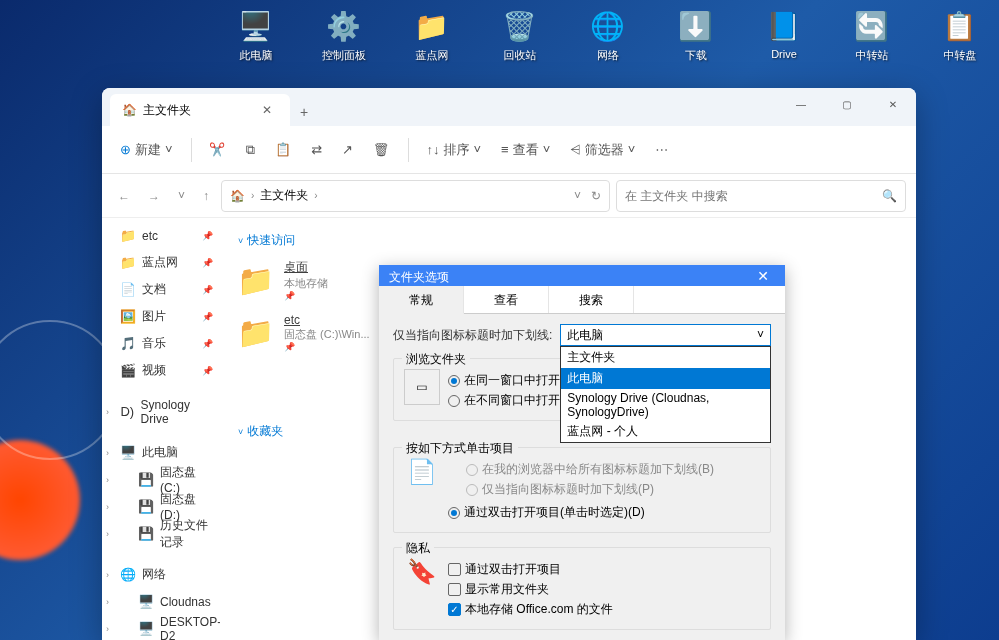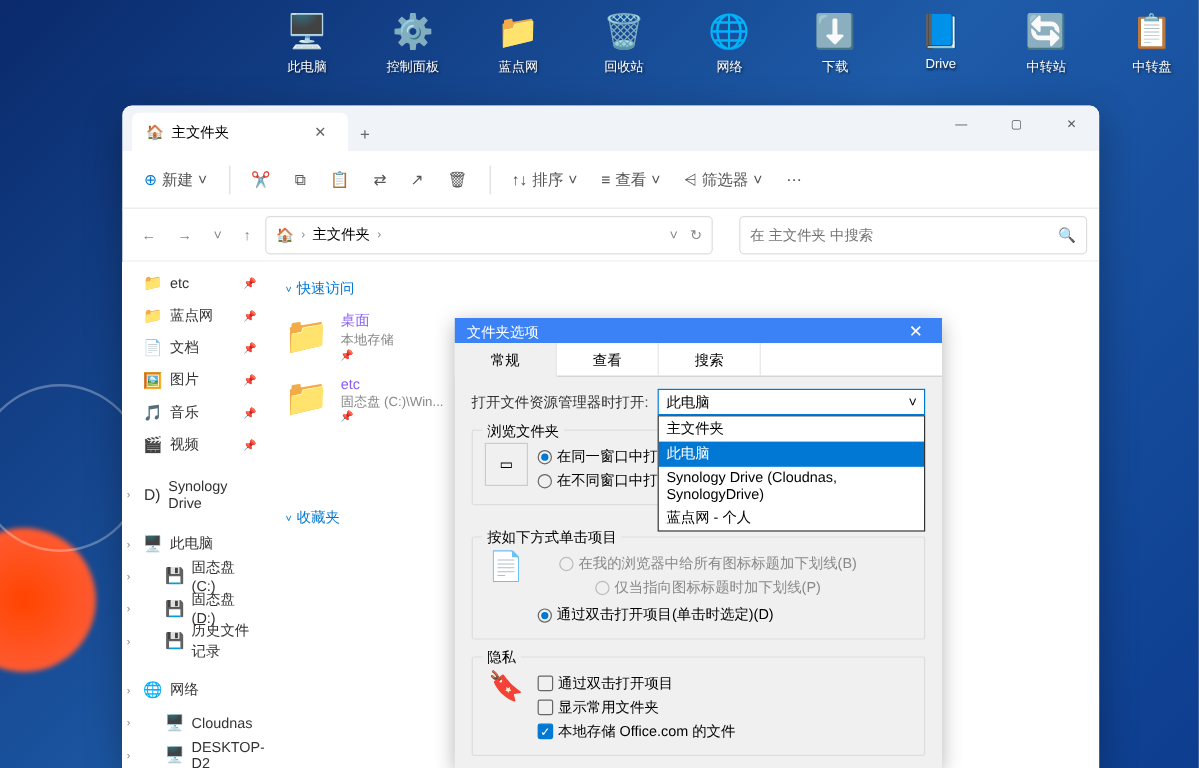--- a/index.html
+++ b/index.html
@@ -16,58 +16,58 @@
 .window-controls { position: absolute; top: 0; right: 0; display: flex; }
 .window-controls .wc { width: 46px; height: 32px; display: flex; align-items: center; justify-content: center; color: #555; font-size: 10px; }
 .toolbar { height: 48px; background: #fff; border-bottom: 1px solid #e5e5e5; display: flex; align-items: center; padding: 0 10px; gap: 4px; }
 .tb-btn { padding: 6px 8px; color: #555; display: flex; align-items: center; gap: 4px; font-size: 13px; border-radius: 4px; }
 .tb-sep { width: 1px; height: 24px; background: #ddd; margin: 0 6px; }
 .navbar { height: 44px; background: #fff; display: flex; align-items: center; padding: 0 10px; gap: 6px; border-bottom: 1px solid #eee; }
 .nav-arrows { display: flex; gap: 6px; color: #888; }
 .nav-arrows .na { padding: 4px 6px; }
 .breadcrumb { flex: 1; height: 32px; border: 1px solid #ddd; border-radius: 4px; display: flex; align-items: center; padding: 0 8px; gap: 6px; font-size: 12px; background: #fff; }
 .breadcrumb .bc-chevron { color: #888; font-size: 10px; }
-.searchbox { width: 290px; height: 32px; border: 1px solid #ddd; border-radius: 4px; display: flex; align-items: center; padding: 0 8px; font-size: 12px; color: #888; margin-left: 16px; }
+.searchbox { width: 290px; height: 32px; border: 1px solid #ddd; border-radius: 4px; display: flex; align-items: center; padding: 0 8px; font-size: 12px; color: #888; }
 .searchbox input { border: none; flex: 1; outline: none; font-size: 12px; background: transparent; }
 .searchbox .watermark { color: #0078d4; font-size: 11px; margin-right: 4px; }
 .searchbox .search-ic { color: #888; }
 .content-area { flex: 1; display: flex; overflow: hidden; }
 .sidebar { width: 118px; background: #fff; overflow-y: auto; padding: 4px 0; border-right: none; }
 .sidebar-item { height: 27px; display: flex; align-items: center; padding: 0 6px 0 18px; gap: 6px; font-size: 12px; color: #333; position: relative; }
 .sidebar-item.child { padding-left: 36px; }
 .sidebar-item .chev { position: absolute; left: 4px; color: #888; font-size: 9px; }
 .sidebar-item .si-icon { width: 16px; height: 16px; display: inline-flex; align-items: center; justify-content: center; font-size: 13px; }
 .sidebar-item .pin { color: #999; font-size: 9px; position: absolute; right: 6px; }
 .main-content { flex: 1; padding: 8px 18px; background: #fff; overflow-y: auto; }
 .section-header { color: #0078d4; font-size: 12px; margin: 6px 0 10px; display: flex; align-items: center; gap: 4px; }
 .section-header .chev { font-size: 9px; }
 .folder-grid { display: flex; flex-wrap: wrap; gap: 10px 50px; }
 .folder-item { display: flex; align-items: center; gap: 10px; width: 170px; }
 .folder-item .fi-icon { width: 36px; height: 36px; display: flex; align-items: center; justify-content: center; font-size: 30px; }
-.folder-item .fi-text .fi-name { font-size: 12px; color: #8b5cf6; }
+.folder-item .fi-text .fi-name { font-size: 12px; color: #404040; text-decoration: underline; }
 .folder-item .fi-text .fi-sub { font-size: 11px; color: #888; }
 .dialog { position: absolute; top: 265px; left: 379px; width: 406px; height: 375px; background: #f0f0f0; box-shadow: 0 4px 16px rgba(0,0,0,0.3); display: flex; flex-direction: column; }
 .dialog-title { height: 28px; background: #3b82f6; color: #fff; display: flex; align-items: flex-end; padding: 0 10px; font-size: 12px; }
 .dialog-close { margin-left: auto; padding: 2px 6px; font-size: 14px; }
 .dialog-tabs { height: 28px; background: #fff; display: flex; border-bottom: 1px solid #ccc; }
 .dialog-tab { padding: 6px 30px; font-size: 12px; border-right: 1px solid #e5e5e5; }
 .dialog-tab.active { background: #f0f0f0; border-bottom: 1px solid #f0f0f0; margin-bottom: -1px; }
 .dialog-body { flex: 1; padding: 10px 14px; font-size: 12px; overflow: visible; position: relative; }
 .form-row { display: flex; align-items: center; margin-bottom: 8px; gap: 8px; }
 .form-label { color: #333; }
 .combobox { flex: 1; height: 22px; border: 1px solid #0078d4; background: #fff; display: flex; align-items: center; padding: 0 6px; font-size: 12px; position: relative; justify-content: space-between; }
 .combo-dropdown { position: absolute; top: 21px; left: -1px; right: -1px; background: #fff; border: 1px solid #333; z-index: 10; }
 .combo-opt { padding: 2px 6px; font-size: 12px; }
 .combo-opt.selected { background: #0078d4; color: #fff; }
 .group { border: 1px solid #ddd; border-radius: 2px; padding: 10px 10px 8px; margin-top: 12px; position: relative; }
 .group-title { position: absolute; top: -8px; left: 8px; background: #f0f0f0; padding: 0 4px; font-size: 12px; font-family: Liberation Mono, monospace; }
 .group-inner { display: flex; gap: 8px; }
 .group-icon { width: 36px; height: 36px; border: 1px solid #ccc; display: flex; align-items: center; justify-content: center; }
 .radio-row, .check-row { display: flex; align-items: center; gap: 4px; font-size: 12px; margin: 3px 0; }
-.radio-row.sub { padding-left: 18px; color: #888; justify-content: center; }
+.radio-row.sub { padding-left: 18px; color: #888; }
 .radio { width: 12px; height: 12px; border: 1px solid #666; border-radius: 50%; display: inline-flex; align-items: center; justify-content: center; flex-shrink: 0; }
 .radio.checked::after { content: ''; width: 6px; height: 6px; background: #0078d4; border-radius: 50%; }
 .radio.disabled { border-color: #bbb; }
 .checkbox { width: 13px; height: 13px; border: 1px solid #666; border-radius: 2px; display: inline-flex; align-items: center; justify-content: center; font-size: 10px; color: #fff; flex-shrink: 0; }
 .checkbox.checked { background: #0078d4; border-color: #0078d4; }
 .bg-orb { position: absolute; border-radius: 50%; }
 .orb1 { width: 120px; height: 120px; background: radial-gradient(circle, #ff4500, #ff6347); bottom: 80px; left: -40px; filter: blur(2px); }
 .orb2 { width: 140px; height: 140px; border: 2px solid rgba(255,255,255,0.3); bottom: 180px; left: -20px; border-radius: 50%; }
 </style>
 </head>
@@ -305,21 +305,21 @@
     <span>文件夹选项</span>
     <span class="dialog-close">✕</span>
   </div>
   <div class="dialog-tabs" id="dialog-tabs">
       <div class="dialog-tab active">常规</div>
       <div class="dialog-tab">查看</div>
       <div class="dialog-tab">搜索</div>
     </div>
   <div class="dialog-body">
     <div class="form-row">
-      <span class="form-label">打开文件资源管理器时打开:</span>
+      <span class="form-label">仅当指向图标标题时加下划线:</span>
       <div class="combobox">
         <span>此电脑</span>
           <span>˅</span>
         <div class="combo-dropdown" id="combo-list">
             <div class="combo-opt">主文件夹</div>
             <div class="combo-opt selected">此电脑</div>
             <div class="combo-opt">Synology Drive (Cloudnas, SynologyDrive)</div>
             <div class="combo-opt">蓝点网 - 个人</div>
           </div>
       </div>

